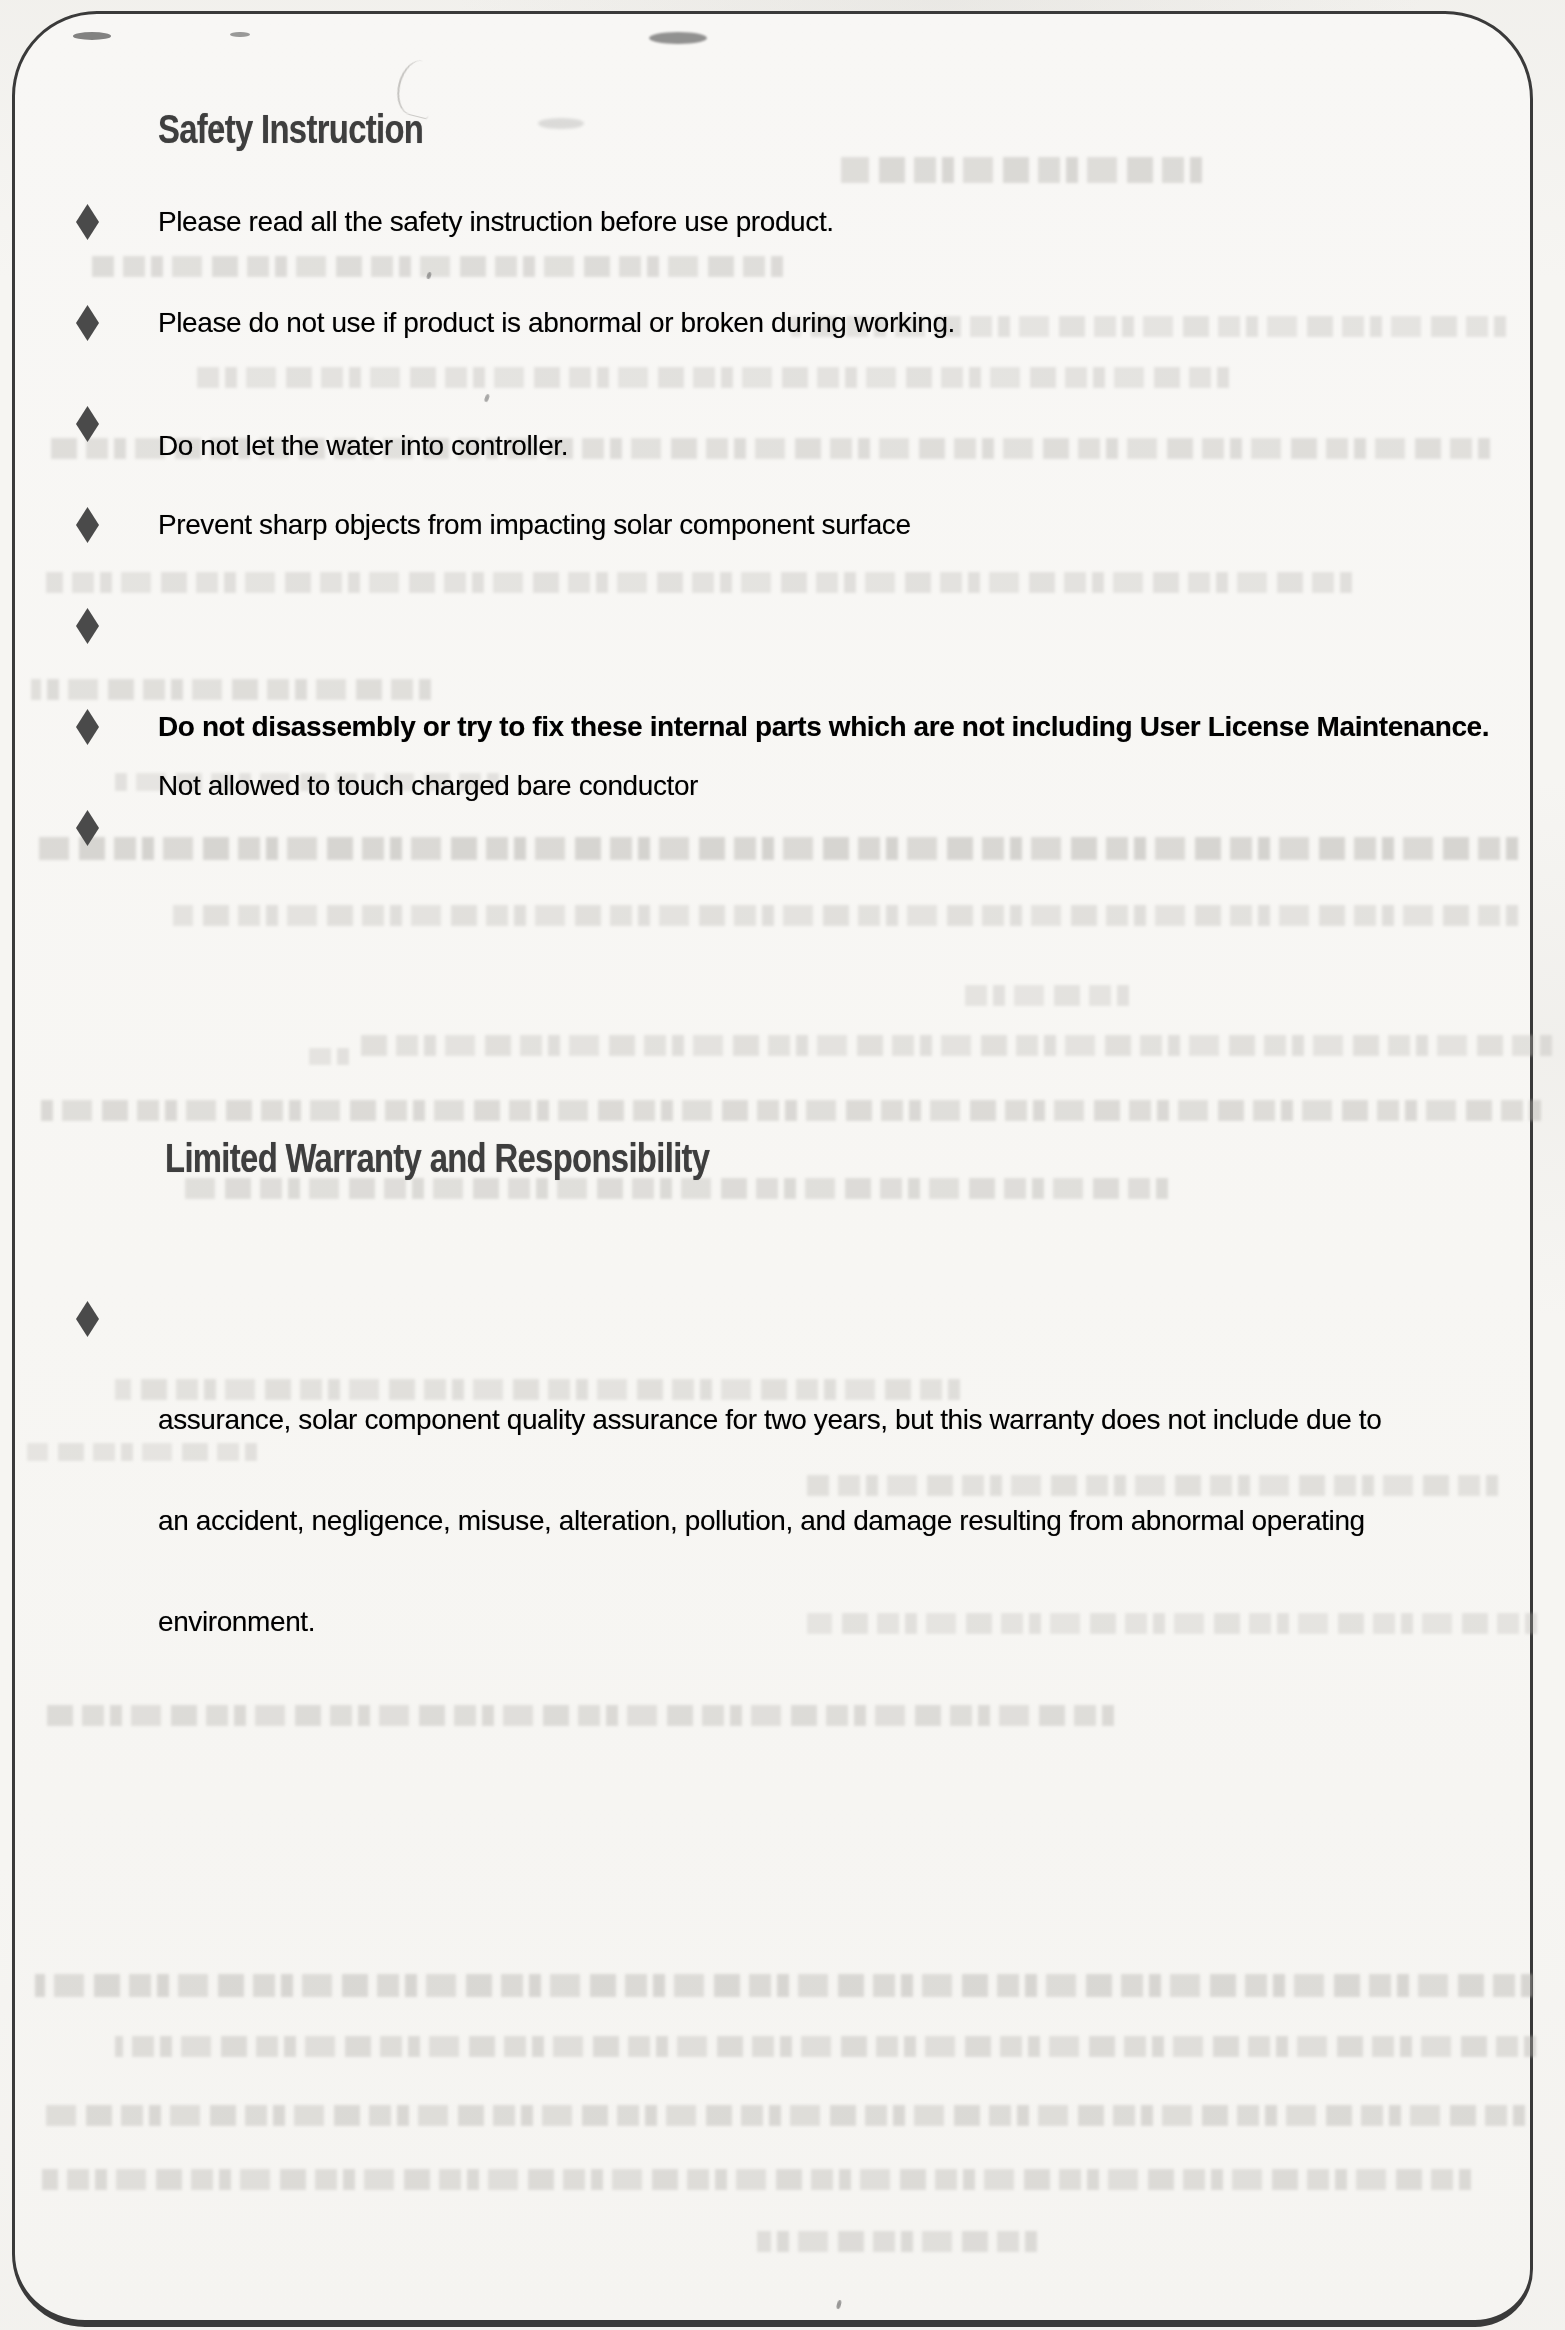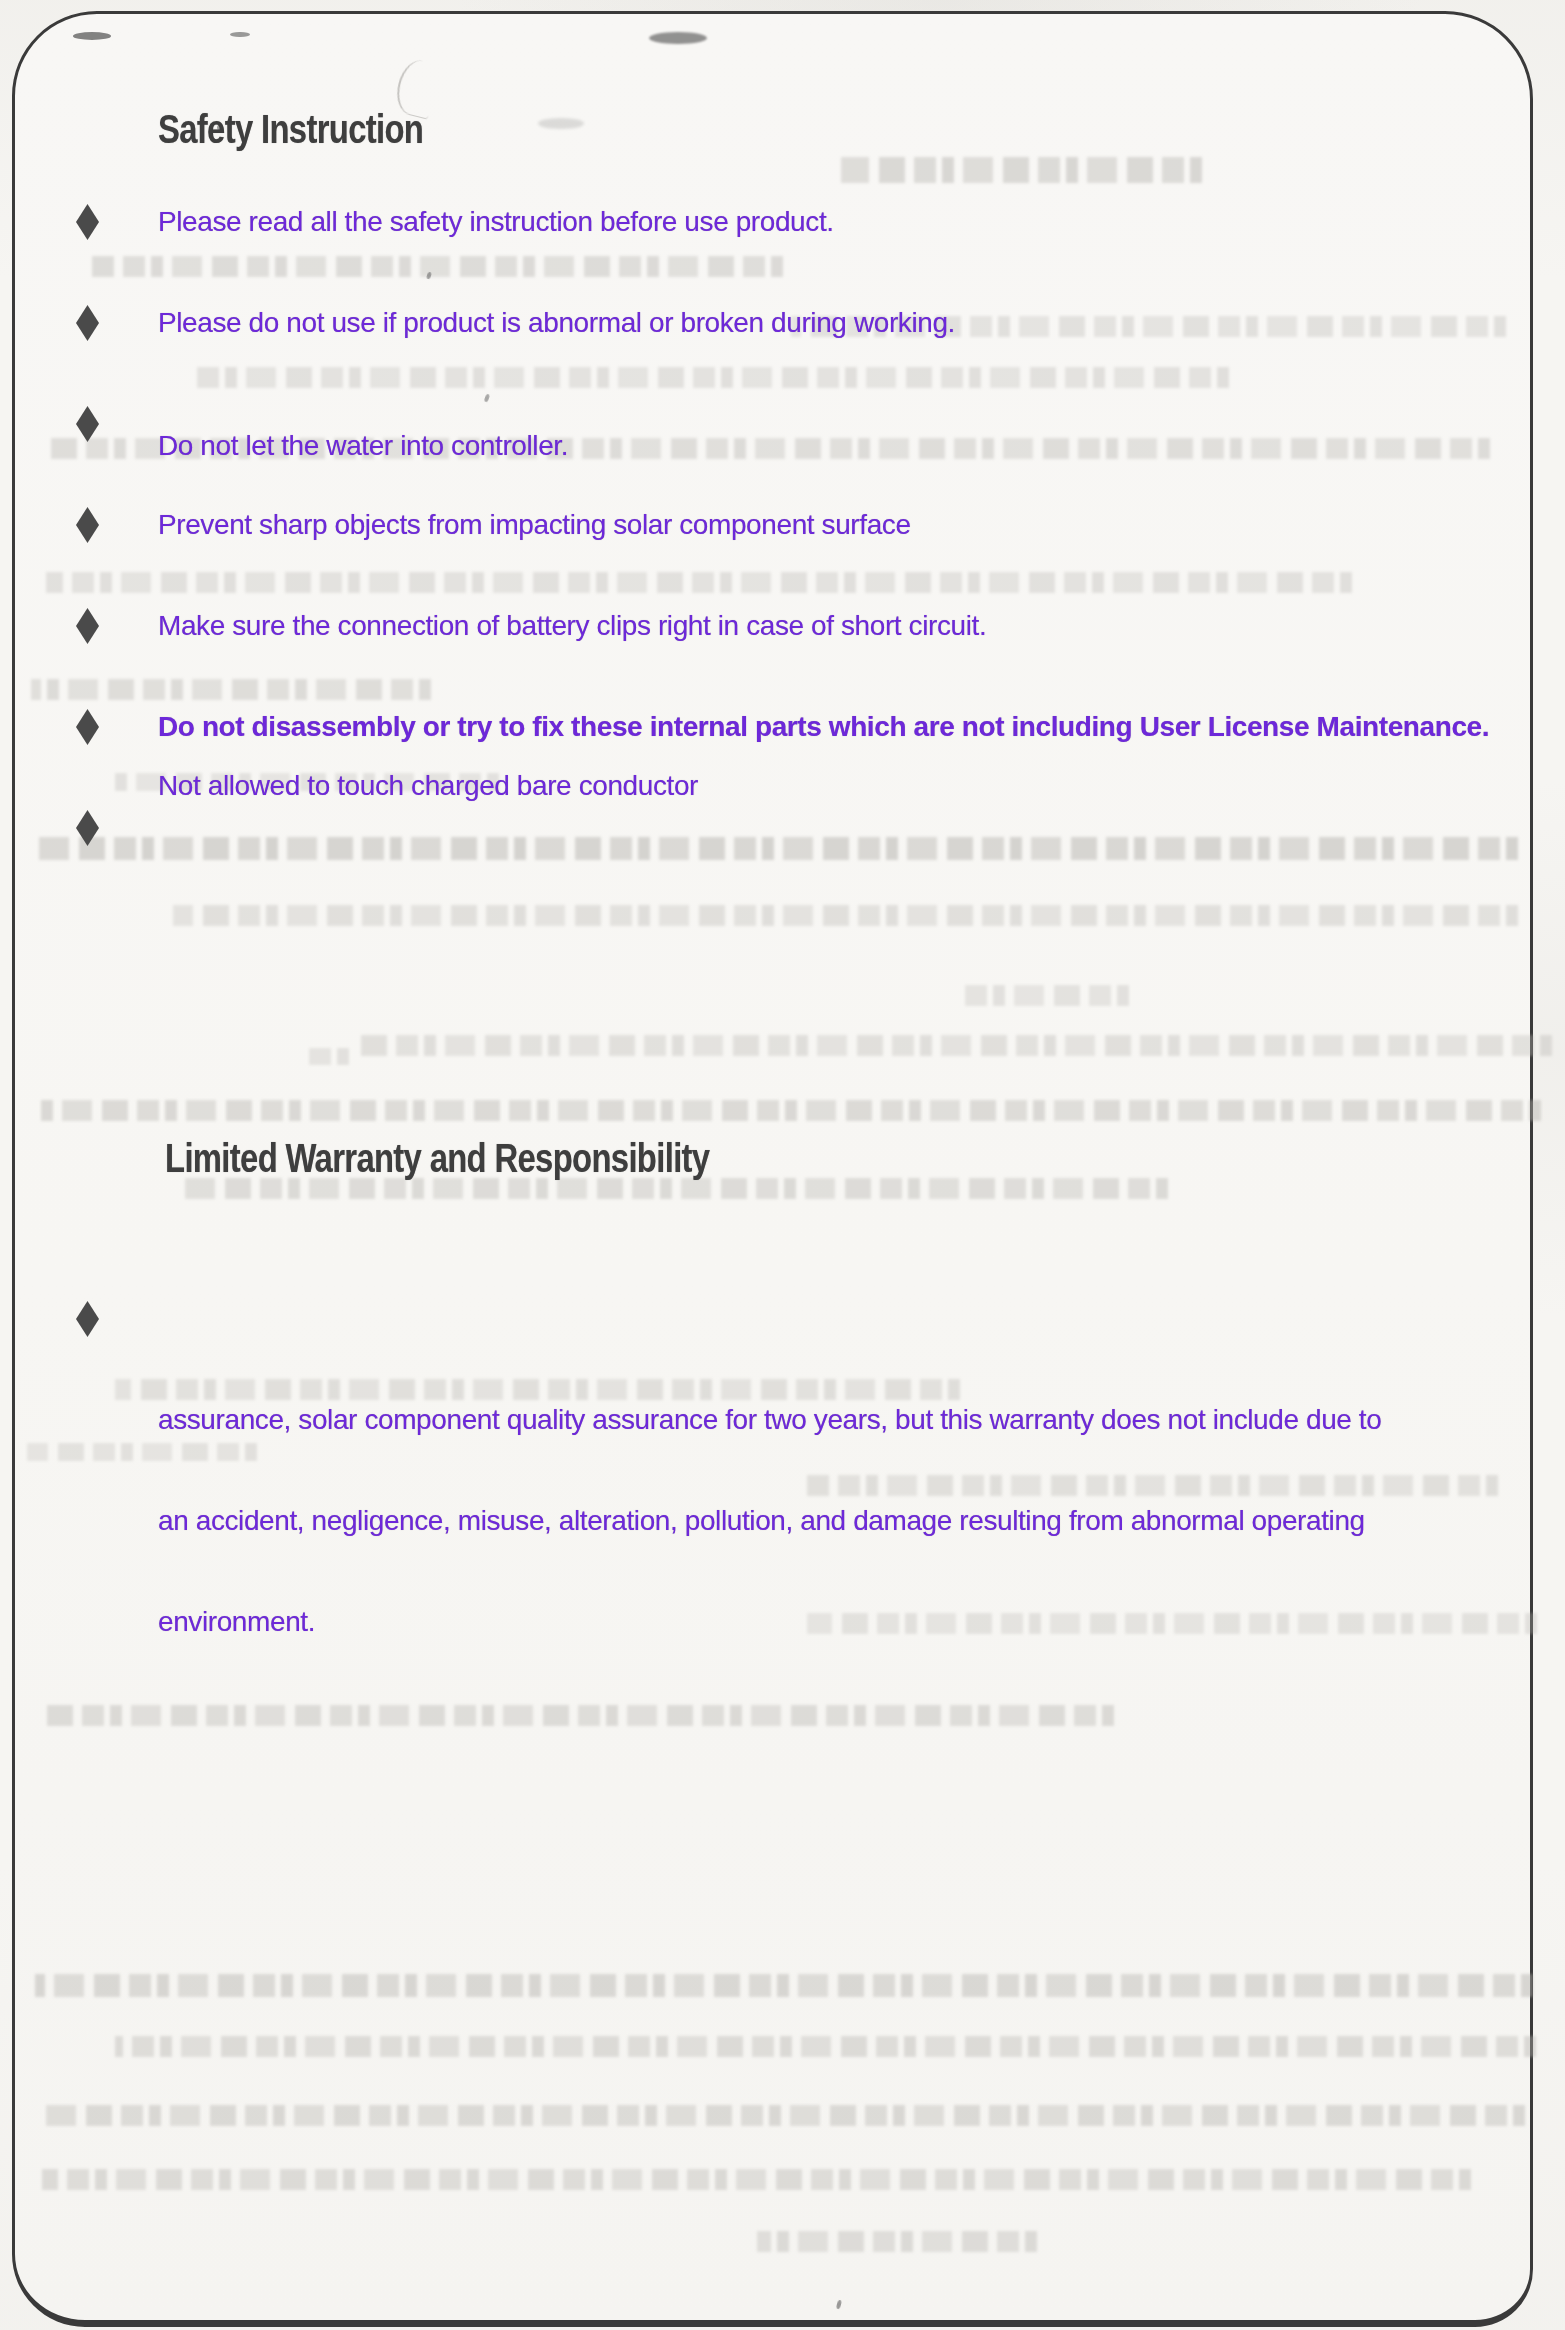--- a/index.html
+++ b/index.html
@@ -28,21 +28,21 @@
   .layer{position:absolute;inset:0;z-index:3;margin-top:32px;}
   .heading{
     position:absolute;
     font-weight:bold;font-size:40px;line-height:45px;color:#3e3e3e;
     letter-spacing:-0.8px;transform:scaleX(.82);transform-origin:left center;
     text-shadow:0 0 0.9px rgba(55,55,55,.45);
     white-space:nowrap;
   }
   .item-text{
     position:absolute;left:158px;
-    font-size:28px;line-height:35px;color:#6d28d9;letter-spacing:-0.4px;
+    font-size:28px;line-height:35px;color:#000000;letter-spacing:-0.4px;
     text-shadow:0 0 0.8px rgba(55,55,55,.4);
     white-space:nowrap;
   }
   .diamond{
     position:absolute;left:76px;width:23px;height:36px;
     background:#4a4a4a;
     clip-path:polygon(50% 0,100% 50%,50% 100%,0 50%);
     filter:blur(0.3px);
   }
   
@@ -119,21 +119,20 @@
   <div class="diamond" style="top:273px;"></div>
   <div class="item-text" style="top:273px;">Please do not use if product is abnormal or broken during working.</div>
 
   <div class="diamond" style="top:374px;"></div>
   <div class="item-text" style="top:396px;">Do not let the water into controller.</div>
 
   <div class="diamond" style="top:475px;"></div>
   <div class="item-text" style="top:475px;">Prevent sharp objects from impacting solar component surface</div>
 
   <div class="diamond" style="top:576px;"></div>
-  <div class="item-text" style="top:576px;">Make sure the connection of battery clips right in case of short circuit.</div>
 
   <div class="diamond" style="top:677px;"></div>
   <div class="item-text" style="top:677px;font-weight:bold;">Do not disassembly or try to fix these internal parts which are not including User License Maintenance.</div>
 
   <div class="diamond" style="top:778px;"></div>
   <div class="item-text" style="top:736px;">Not allowed to touch charged bare conductor</div>
 
   <div class="heading" style="left:165px;top:1104px;">Limited Warranty and Responsibility</div>
 
   <div class="diamond" style="top:1269px;"></div>

